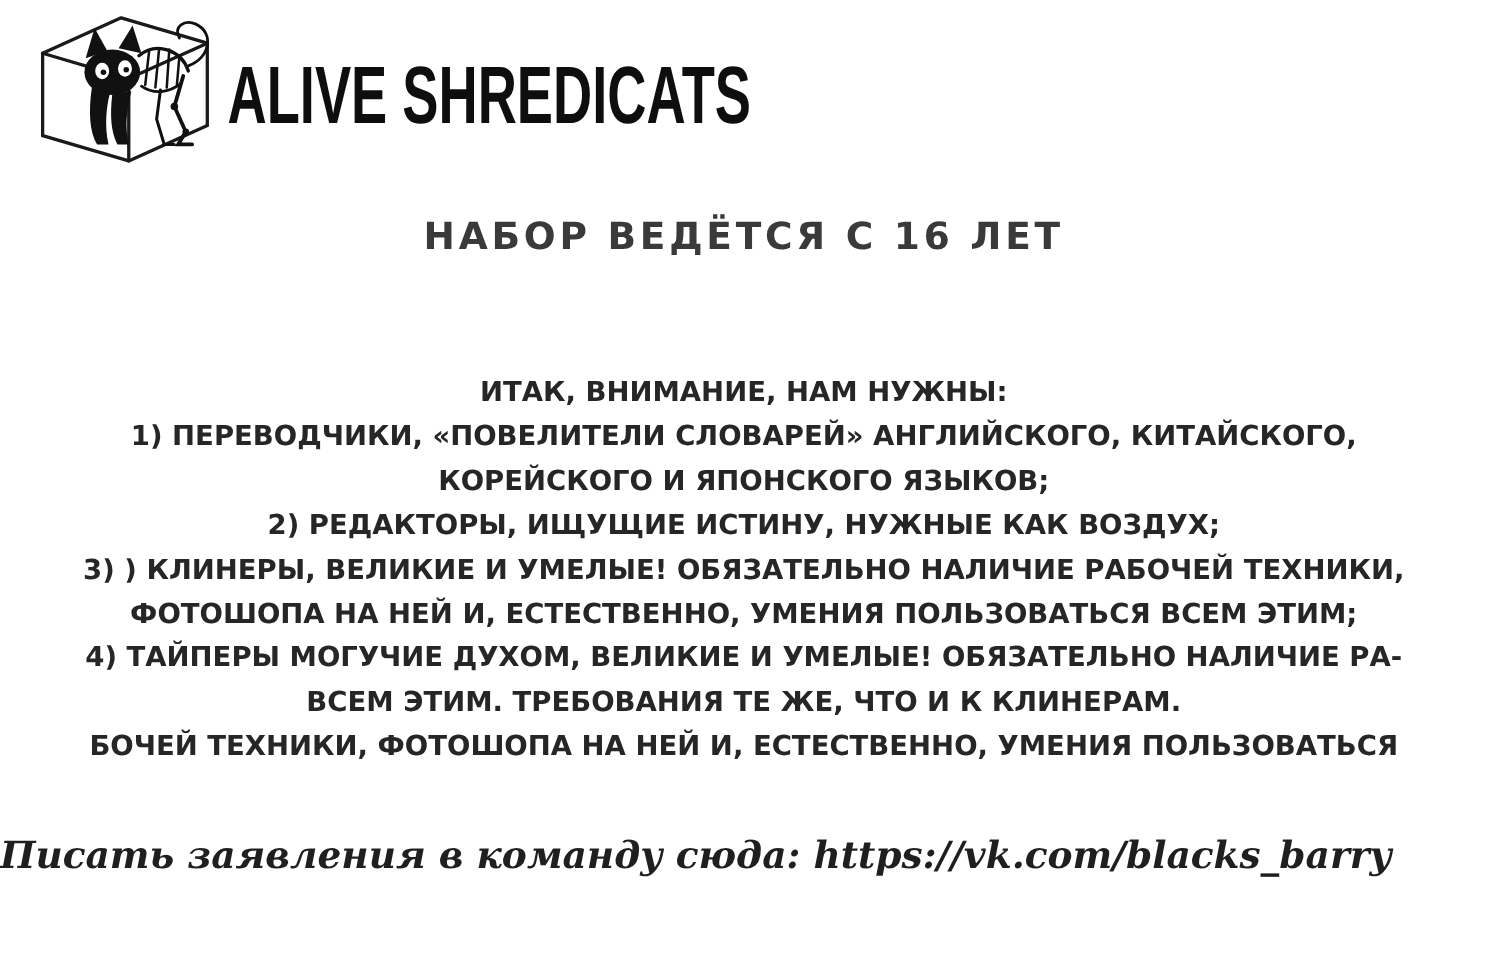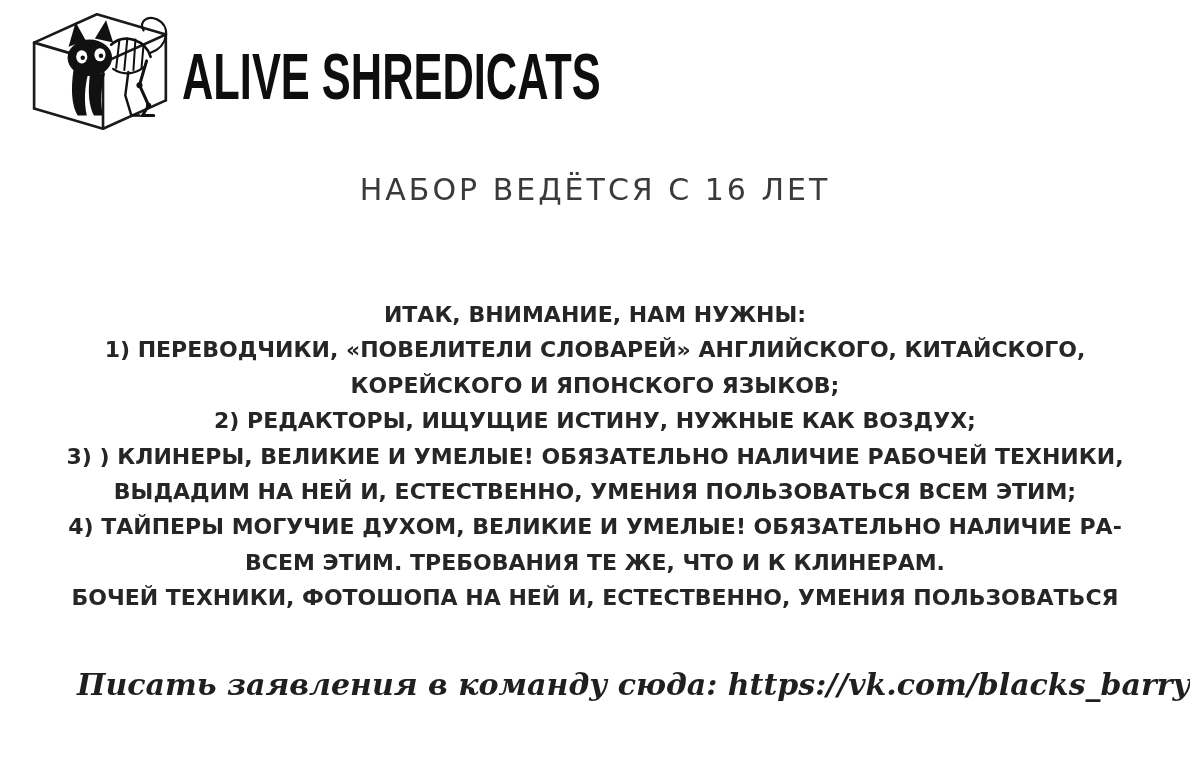--- a/index.html
+++ b/index.html
@@ -37,21 +37,21 @@
     margin-top: 8px;
   }
   
   .heading {
     position: absolute;
     top: 172px;
     left: 0;
     width: 100%;
     text-align: center;
     font-family: "DejaVu Sans", sans-serif;
-    font-weight: normal;
+    font-weight: bold;
     font-size: 30px;
     letter-spacing: 3px;
     color: #3a3a3a;
     white-space: nowrap;
   }
   
   .notice {
     position: absolute;
     top: 257px;
     left: 0;
@@ -64,21 +64,21 @@
     color: #262626;
     margin-top: 40px;
   }
   .notice-line { white-space: nowrap; }
   
   .contact {
     position: absolute;
     top: 667px;
     left: 0;
     width: 100%;
-    text-align: right;
+    text-align: left;
     font-family: "DejaVu Serif", serif;
     font-style: italic;
     font-weight: 600;
     font-size: 30px;
     color: #1f1f1f;
     white-space: nowrap;
   }
 </style>
 </head>
 <body>
@@ -128,21 +128,21 @@
   </div>
 
   <div class="heading">НАБОР ВЕДЁТСЯ С 16 ЛЕТ</div>
 
   <div class="notice">
     <div class="notice-line">ИТАК, ВНИМАНИЕ, НАМ НУЖНЫ:</div>
     <div class="notice-line">1) ПЕРЕВОДЧИКИ, «ПОВЕЛИТЕЛИ СЛОВАРЕЙ» АНГЛИЙСКОГО, КИТАЙСКОГО,</div>
     <div class="notice-line">КОРЕЙСКОГО И ЯПОНСКОГО ЯЗЫКОВ;</div>
     <div class="notice-line">2) РЕДАКТОРЫ, ИЩУЩИЕ ИСТИНУ, НУЖНЫЕ КАК ВОЗДУХ;</div>
     <div class="notice-line">3) ) КЛИНЕРЫ, ВЕЛИКИЕ И УМЕЛЫЕ! ОБЯЗАТЕЛЬНО НАЛИЧИЕ РАБОЧЕЙ ТЕХНИКИ,</div>
-    <div class="notice-line">ВЫДАДИМ НА НЕЙ И, ЕСТЕСТВЕННО, УМЕНИЯ ПОЛЬЗОВАТЬСЯ ВСЕМ ЭТИМ;</div>
+    <div class="notice-line">ФОТОШОПА НА НЕЙ И, ЕСТЕСТВЕННО, УМЕНИЯ ПОЛЬЗОВАТЬСЯ ВСЕМ ЭТИМ;</div>
     <div class="notice-line">4) ТАЙПЕРЫ МОГУЧИЕ ДУХОМ, ВЕЛИКИЕ И УМЕЛЫЕ! ОБЯЗАТЕЛЬНО НАЛИЧИЕ РА-</div>
     <div class="notice-line">ВСЕМ ЭТИМ. ТРЕБОВАНИЯ ТЕ ЖЕ, ЧТО И К КЛИНЕРАМ.</div>
     <div class="notice-line">БОЧЕЙ ТЕХНИКИ, ФОТОШОПА НА НЕЙ И, ЕСТЕСТВЕННО, УМЕНИЯ ПОЛЬЗОВАТЬСЯ</div>
   </div>
 
   <div class="contact">Писать заявления в команду сюда: https://vk.com/blacks_barry</div>
 
 </div>
 
 </body></html>

